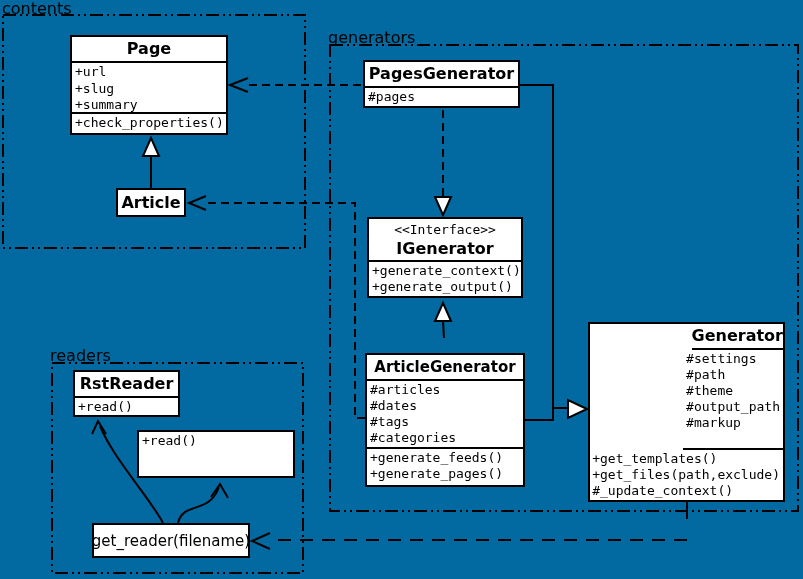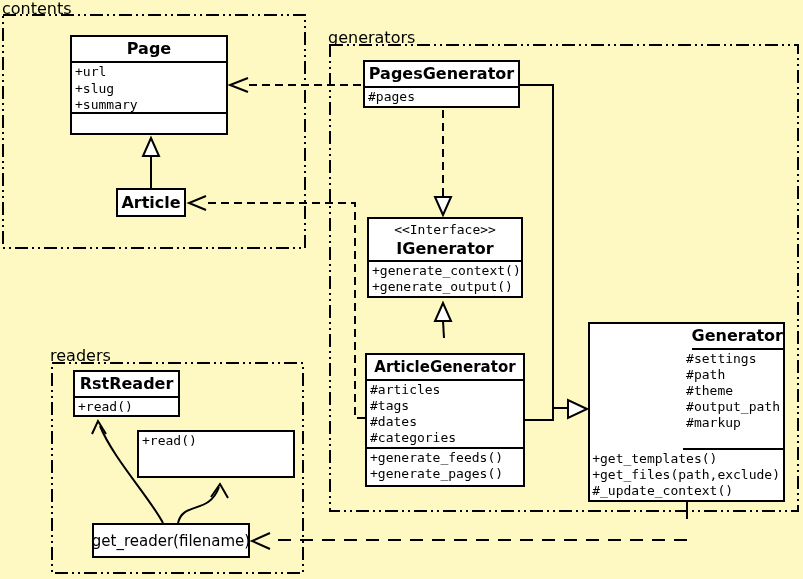--- a/index.html
+++ b/index.html
@@ -1,18 +1,18 @@
 <!DOCTYPE html>
 <html><head>
 <meta charset="utf-8">
 <style>
   * { margin:0; padding:0; box-sizing:border-box; }
   html,body { background:#ffffff; }
   .canvas {
-    position:relative; width:803px; height:579px; background:#fef9c3;
+    position:relative; width:803px; height:579px; background:#0369a1;
     font-family:"DejaVu Sans", sans-serif; color:#000; overflow:hidden;
   }
   svg.layer { position:absolute; left:0; top:0; z-index:0; }
   .pkg-label {
     position:absolute; z-index:2; font-size:16px; line-height:17px; color:#000;
   }
   .uml-class {
     position:absolute; z-index:1; background:#ffffff; border:2px solid #000;
     display:flex; flex-direction:column;
   }
@@ -84,20 +84,23 @@
   <div class="pkg-label" style="left:328px; top:29px;">generators</div>
   <div class="pkg-label" style="left:50px; top:347px;">readers</div>
 
   <div class="uml-class" style="left:70px; top:35px; width:158px; height:100px;">
     <div class="uml-title">Page</div>
     <div class="uml-sec" style="height:51px;">
       <div class="mem tall">+url</div>
       <div class="mem tall">+slug</div>
       <div class="mem tall">+summary</div>
     </div>
+    <div class="uml-sec last">
+      <div class="mem">+check_properties()</div>
+    </div>
   </div>
 
   <div class="uml-class" style="left:116px; top:188px; width:70px; height:29px;">
     <div class="uml-title title-only">Article</div>
   </div>
 
   <div class="uml-class" style="left:363px; top:60px; width:157px; height:48px;">
     <div class="uml-title">PagesGenerator</div>
     <div class="uml-sec last">
       <div class="mem">#pages</div>
@@ -112,22 +115,22 @@
     <div class="uml-sec last">
       <div class="mem">+generate_context()</div>
       <div class="mem">+generate_output()</div>
     </div>
   </div>
 
   <div class="uml-class" style="left:365px; top:353px; width:160px; height:134px;">
     <div class="uml-title" style="font-size:15px;">ArticleGenerator</div>
     <div class="uml-sec" style="height:68px;">
       <div class="mem">#articles</div>
+      <div class="mem">#dates</div>
       <div class="mem">#tags</div>
-      <div class="mem">#dates</div>
       <div class="mem">#categories</div>
     </div>
     <div class="uml-sec last">
       <div class="mem">+generate_feeds()</div>
       <div class="mem">+generate_pages()</div>
     </div>
   </div>
 
   <div class="uml-class" style="left:588px; top:322px; width:197px; height:180px;align-items:flex-end;">
     <div class="uml-title">Generator</div>

